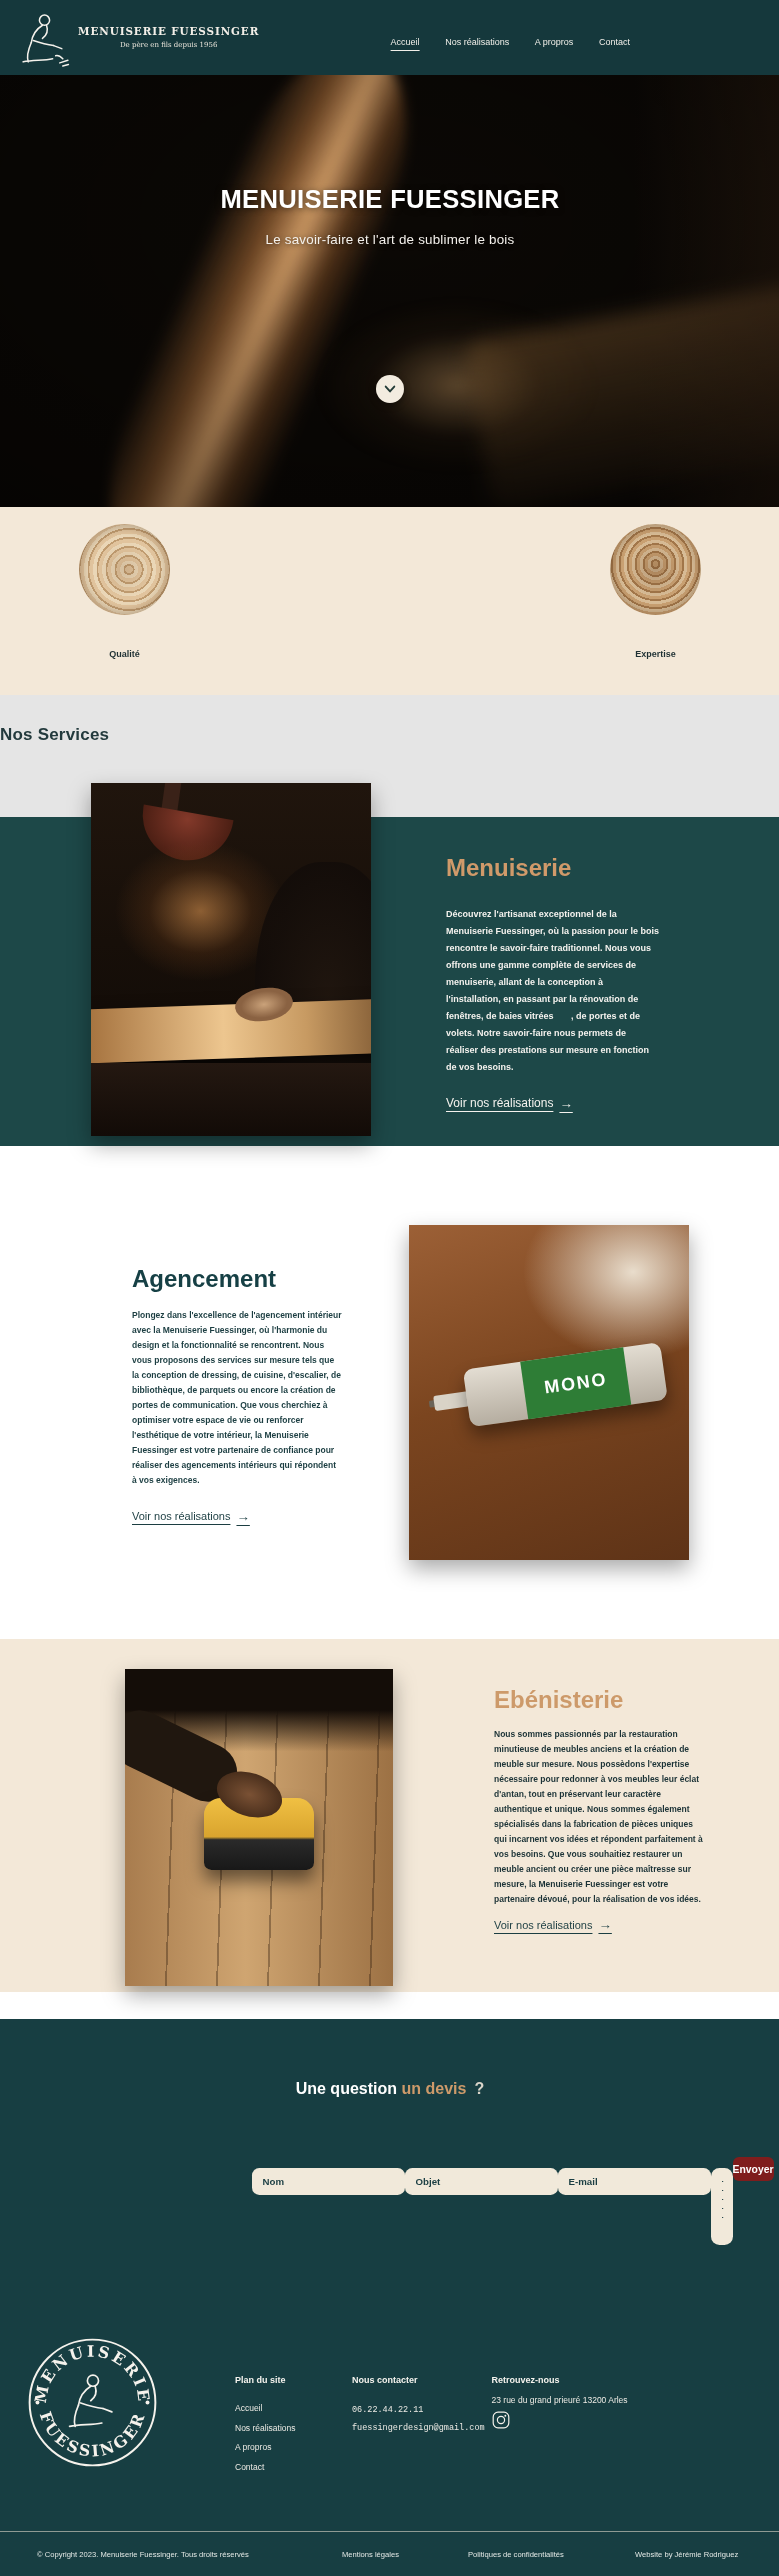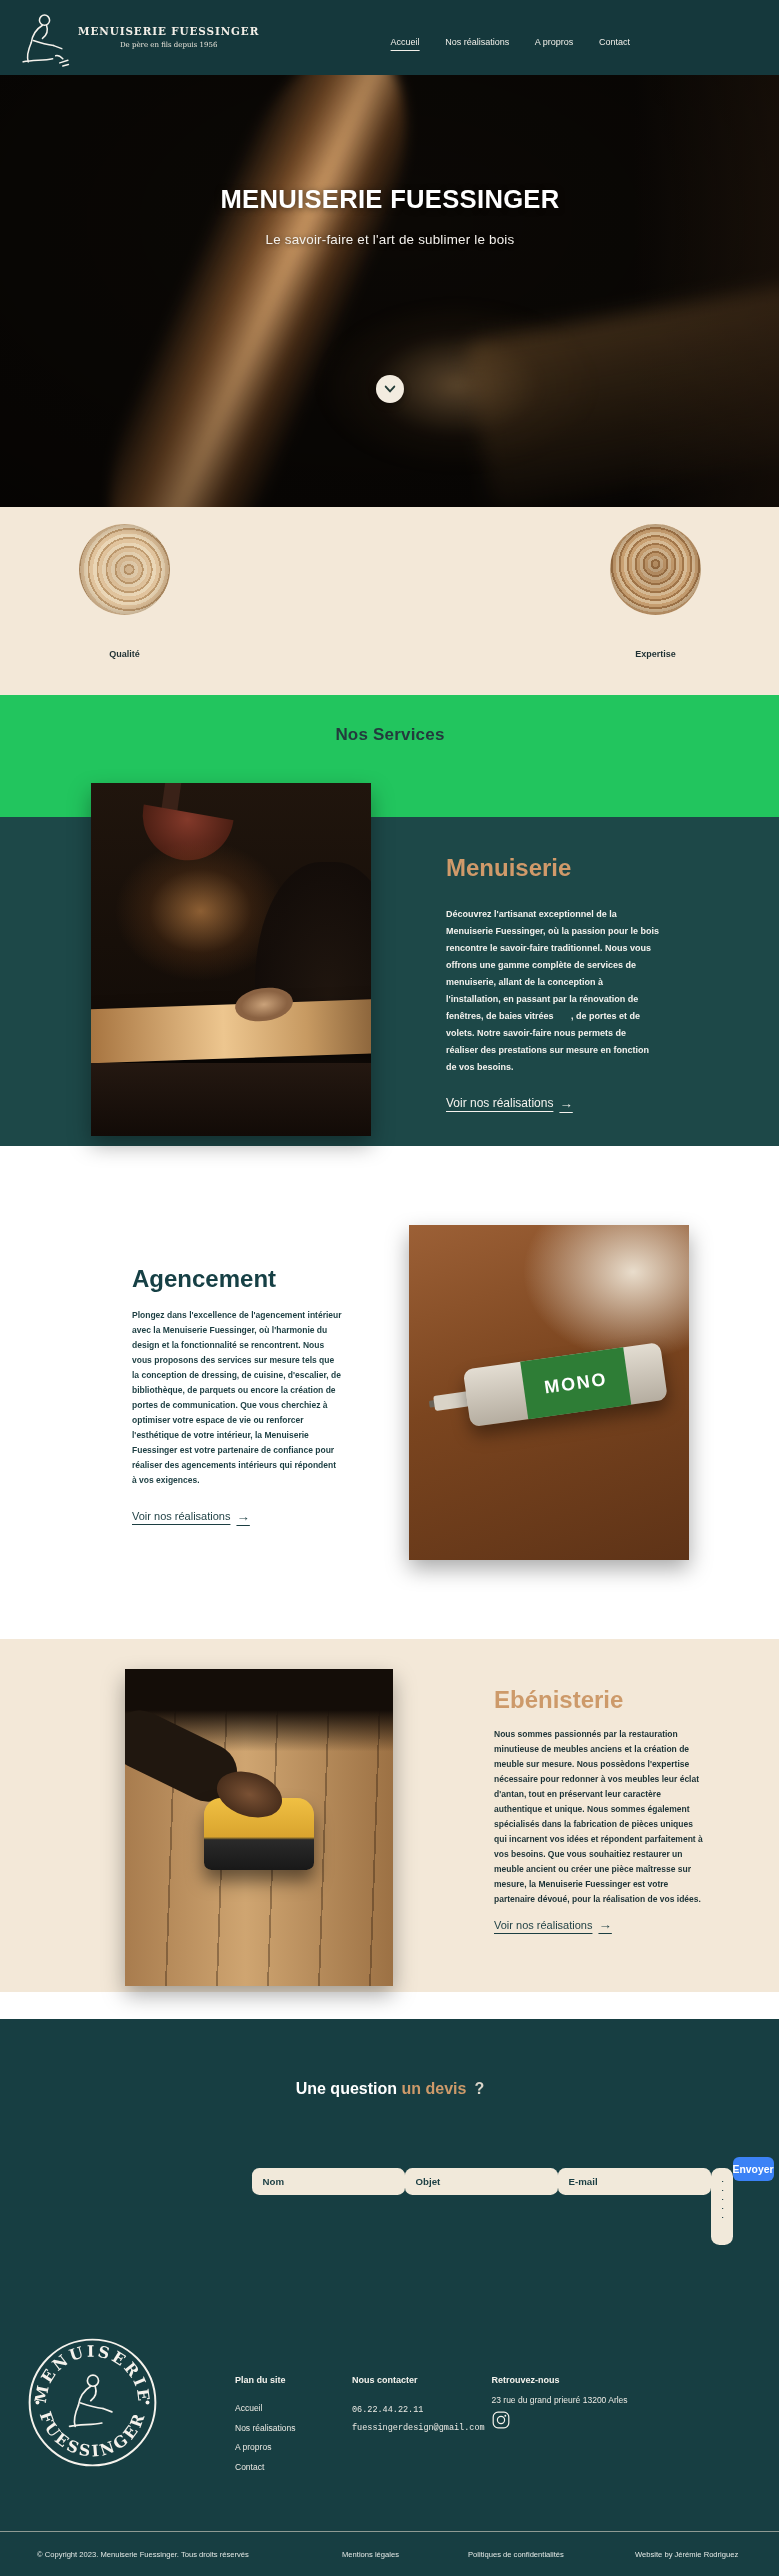--- a/index.html
+++ b/index.html
@@ -53,21 +53,21 @@
       radial-gradient(closest-side, rgba(40,20,8,.35), transparent 70%),
       repeating-radial-gradient(circle at 42% 46%, #9c6b42 0 3px, #6f4526 3px 4.9px, #b3835a 4.9px 8.5px); }
   .circle-2 { background:
       radial-gradient(closest-side, rgba(90,55,25,.18), transparent 75%),
       repeating-radial-gradient(circle at 55% 50%, #e6c9a2 0 3.7px, #c4a074 3.7px 5.5px, #efdcbc 5.5px 9px); }
   .circle-3 { background:
       radial-gradient(closest-side, rgba(70,40,15,.25), transparent 72%),
       repeating-radial-gradient(circle at 50% 44%, #cda475 0 3px, #a5794c 3px 4.9px, #dcc09a 4.9px 8px); }
   .value-label { margin-top:34px; font-size:9px; font-weight:700; color:#1f3134; }
   
-  .services-intro { height:122px; background:#22c55e; text-align:center; }
+  .services-intro { height:122px; background:#e5e5e5; text-align:left; }
   .services-title { padding-top:30px; font-size:17px; font-weight:800; color:#233a3d; letter-spacing:0.2px; }
   .service-row { display:flex; }
   .row-menuiserie { height:329px; background:#1d4848; }
   .row-agencement { height:417px; background:#ffffff; }
   .row-ebenisterie { height:353px; background:#f3e8d8;padding-left:34px; }
   .spacer-a { height:58px; background:#fff; }
   .spacer-b { height:18px; background:#fff; }
   .spacer-c { height:27px; background:#fff; }
   .svc-text h3 { font-size:24px; font-weight:800; }
   .svc-text p { font-size:9px; line-height:17px; font-weight:600; }
@@ -134,21 +134,21 @@
   .form-title .w { color:#ffffff; }
   .form-title .a { color:#cd9a6a; }
   .form-title .q { color:#d9d5ca; font-weight:600; margin-left:3.7px; }
   .form { width:277px; margin:23px auto 0; display:flex; flex-direction:row; }
   .field { height:27px; border:none; border-radius:7.3px; background:#f1e9da; margin-bottom:9.7px;
     padding:0 11px; font-size:9.7px; font-weight:700; color:#1b3e43; font-family:"Liberation Sans", sans-serif; }
   .field::placeholder, .message::placeholder { color:#1b3e43; opacity:1; font-weight:700; }
   .message { height:77px; border:none; border-radius:8.5px; background:#f1e9da; padding:7.3px 11px;
     font-size:8px; color:#1b3e43; resize:none; font-family:"Liberation Sans", sans-serif; }
   .send-btn { width:119px; height:24px; margin:-11px auto 8px; position:relative; z-index:2;
-    border:none; border-radius:6px; background:#3b82f6; color:#ffffff; font-size:10.4px; font-weight:800;
+    border:none; border-radius:6px; background:#7f1d1d; color:#ffffff; font-size:10.4px; font-weight:800;
     cursor:pointer; font-family:"Liberation Sans", sans-serif; }
   .footer-row { display:flex; align-items:flex-start; margin-top:45px; height:158px; }
   .stamp { margin-left:27px; width:131px; height:131px; flex:none; }
   .fcols { display:flex; padding-top:38px; }
   .fcol h4 { color:#f5f3ee; font-size:9px; font-weight:700; }
   .fcol-plan { margin-left:77px; width:88px; }
   .fcol-contact { margin-left:29px; width:131px; }
   .fcol-find { margin-left:8.5px; width:183px; }
   .fcol ul { list-style:none; margin-top:17px; }
   .fcol-plan li { margin-bottom:8.5px; }

